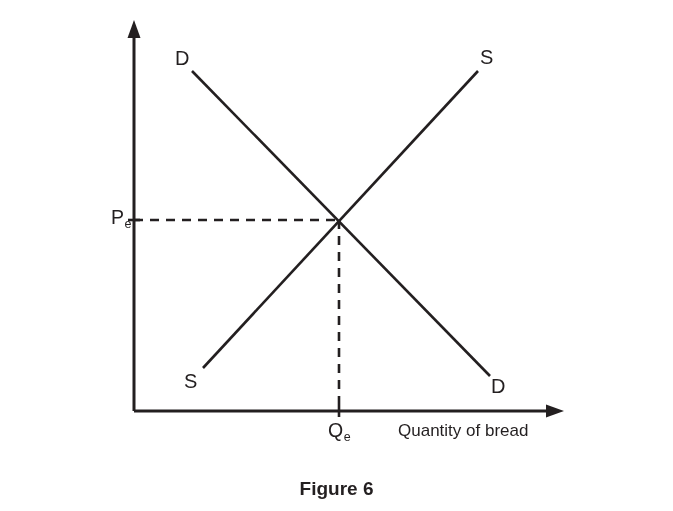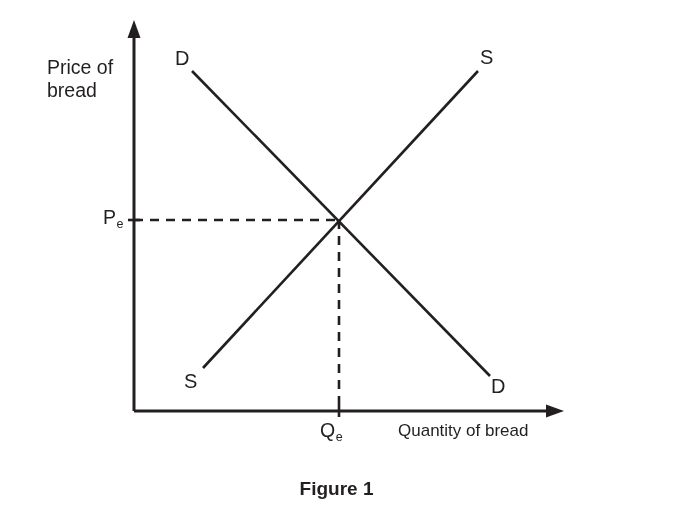--- a/index.html
+++ b/index.html
@@ -79,20 +79,21 @@
   .curve-label {
     font-size: 20px;
   }
   #curve-label-demand-top  { left: 175px; top: 47px; }
   #curve-label-supply-top  { left: 480px; top: 46px; }
   #curve-label-supply-bot  { left: 184px; top: 370px; }
   #curve-label-demand-bot  { left: 491px; top: 375px; }
 
   .eq-label {
     font-size: 19.5px;
+    margin-left: 8px;
   }
   .eq-label .sub {
     font-size: 12.5px;
     vertical-align: baseline;
     position: relative;
     top: 4px;
     left: 0.5px;
   }
   #equilibrium-price-label { left: 103px; top: 206px; }
   #equilibrium-quantity-label { left: 320px; top: 419px; }
@@ -126,31 +127,30 @@
     <line class="curve-line" x1="203" y1="368" x2="478" y2="71"></line>
 
     <line class="guide-line" x1="134" y1="220" x2="339" y2="220"></line>
 
     <line class="guide-line" x1="339" y1="220" x2="339" y2="411"></line>
 
     <line class="tick-mark" x1="128" y1="220" x2="140" y2="220"></line>
     <line class="tick-mark" x1="339" y1="405" x2="339" y2="417"></line>
   </svg>
 
-  <div class="lbl" id="axis-label-price">Price of bread</div>
 
   <div class="lbl" id="axis-label-quantity">Quantity of bread</div>
 
   <div class="lbl curve-label" id="curve-label-demand-top">D</div>
 
   <div class="lbl curve-label" id="curve-label-supply-top">S</div>
 
   <div class="lbl curve-label" id="curve-label-supply-bot">S</div>
 
   <div class="lbl curve-label" id="curve-label-demand-bot">D</div>
 
   <div class="lbl eq-label" id="equilibrium-price-label"><span>P</span><span class="sub">e</span></div>
 
   <div class="lbl eq-label" id="equilibrium-quantity-label"><span>Q</span><span class="sub">e</span></div>
 
-  <div id="figure-caption">Figure 1</div>
+  <div id="figure-caption">Figure 6</div>
 
 </div>
 
 </body></html>

